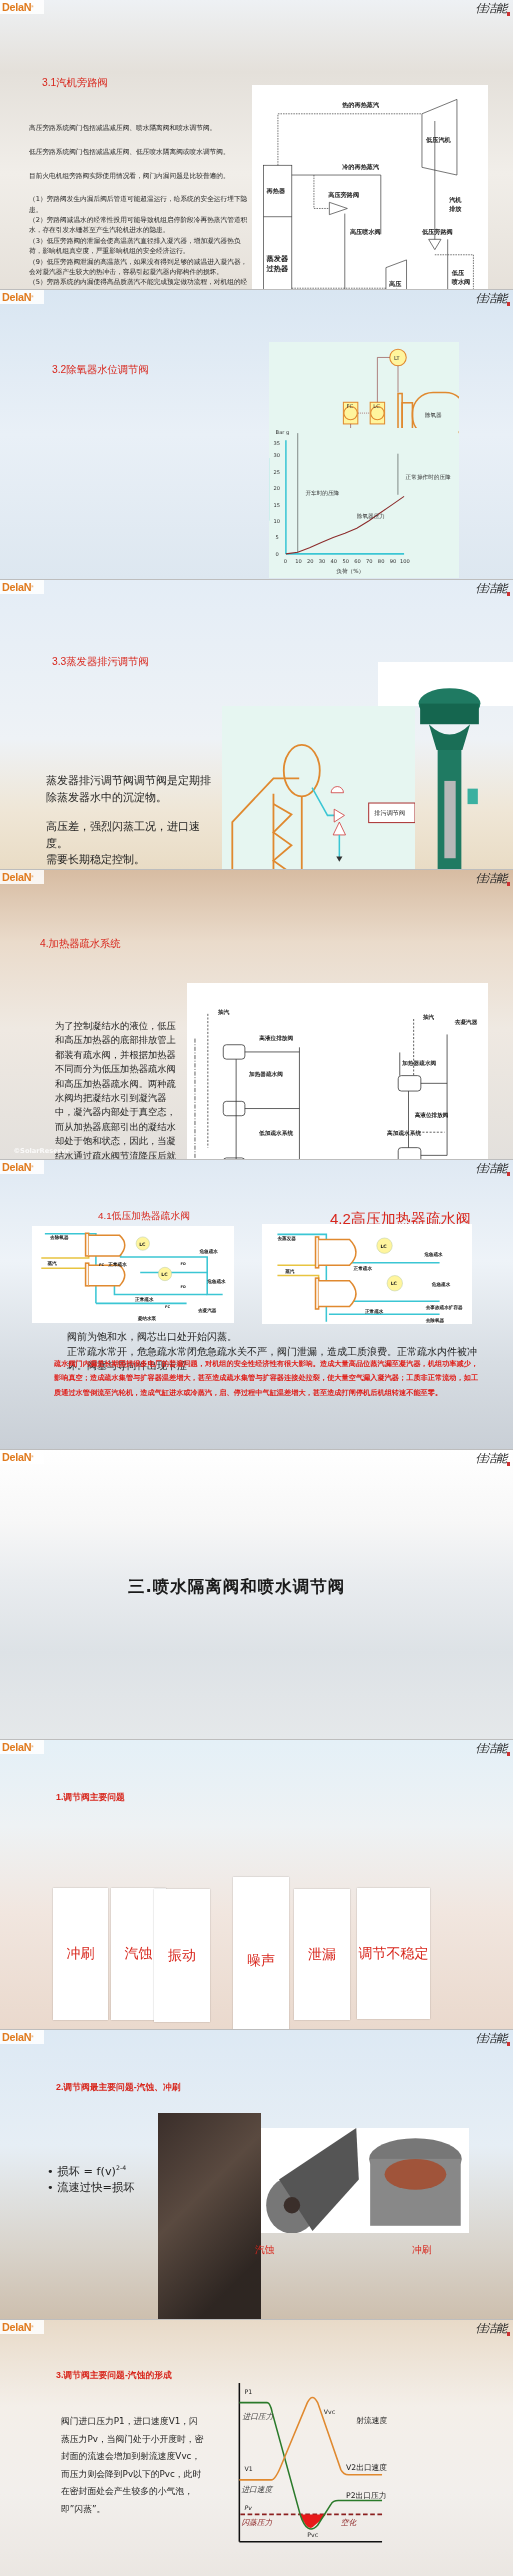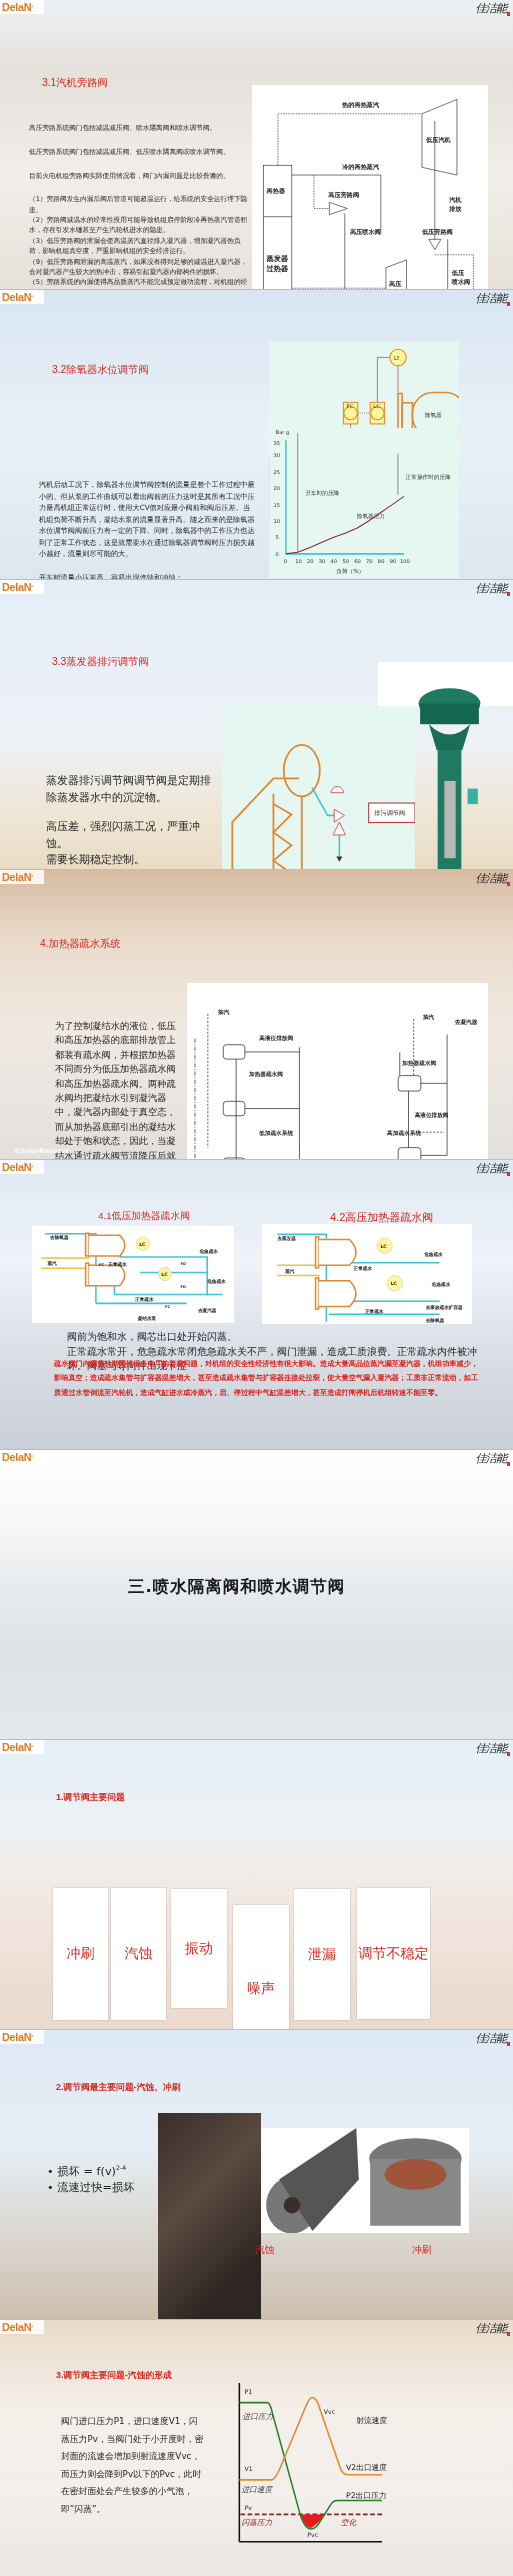--- a/index.html
+++ b/index.html
@@ -91,26 +91,20 @@
       <text x="262" y="596">蒸汽、汽机旁路通道</text>
     </g>
   </svg>
 </section>
 
 <section class="slide">
   <div class="bg" style="background:linear-gradient(180deg,#d9e6f2 0%,#e9f0f7 50%,#dde7f0 100%)"></div>
   <div class="logo-delan"><span>DelaN</span><sup>®</sup></div>
   <div class="logo-cn"><span>佳洁能</span><span class="seal"></span></div>
   <div class="title-red" style="left:52px;top:73px">3.2除氧器水位调节阀</div>
-  <div class="txt" style="left:39px;top:189px;width:216px;font-size:7.2px;line-height:1.6">
-    <p>汽机启动工况下，除氧器水位调节阀控制的流量是整个工作过程中最小的。但从泵的工作曲线可以看出阀前的压力这时是其所有工况中压力最高机组正常运行时，使用大CV值对应最小阀前和阀后压差。当机组负荷不断升高，凝结水泵的流量显著升高。随之而来的是除氧器水位调节阀阀前压力有一定的下降。同时，除氧器中的工作压力也达到了正常工作状态，这是就需要水在通过除氧器调节阀时压力损失越小越好，流量则尽可能的大。</p>
-      <div class="gap" style="height:12.4px"></div>
-    <p>开车时流量小压差高，容易出现汽蚀和冲蚀；</p>
-
-  </div>
   <div class="panel mint" style="left:269px;top:52px;width:190px;height:236px"></div>
   <svg style="position:absolute;left:269px;top:52px" width="190" height="236" viewBox="0 0 368 458">
     <g stroke="#3bc6d4" stroke-width="4" fill="none">
       <polyline points="3,225 3,345 60,345"></polyline>
         <line x1="85" y1="310" x2="240" y2="310"></line>
       <polyline points="290,310 315,310 315,230"></polyline>
         <line x1="315" y1="175" x2="315" y2="230"></line>
     </g>
     <g stroke="#e0892f" stroke-width="3" fill="none">
       <circle cx="55" cy="345" r="18"></circle>
@@ -154,21 +148,21 @@
 <div style="position:absolute;left:269px;top:562px;width:0;height:0"></div>
 
 <section class="slide">
   <div class="bg" style="background:linear-gradient(180deg,#e4edf6 0%,#eef2f6 55%,#efe6d6 80%,#e9dcc5 100%)"></div>
   <div class="logo-delan"><span>DelaN</span><sup>®</sup></div>
   <div class="logo-cn"><span>佳洁能</span><span class="seal"></span></div>
   <div class="title-red" style="left:52px;top:75px">3.3蒸发器排污调节阀</div>
   <div class="txt" style="left:46px;top:193px;width:170px;font-size:11px;line-height:1.5">
     <p>蒸发器排污调节阀调节阀是定期排除蒸发器水中的沉淀物。</p>
       <div class="gap" style="height:13.4px"></div>
-    <p>高压差，强烈闪蒸工况，严重冲蚀。</p>
+    <p>高压差，强烈闪蒸工况，进口速度。</p>
     <p>需要长期稳定控制。</p>
     <p>高关闭压差。</p>
   </div>
   <div class="panel mint" style="left:222px;top:126px;width:193px;height:245px"></div>
   <svg style="position:absolute;left:222px;top:126px" width="193" height="245" viewBox="0 0 375 475">
     <g stroke="#e0892f" stroke-width="3.5" fill="none">
       <polyline points="20,455 20,225 100,140 150,140"></polyline>
       <polyline points="48,455 48,350 100,350 100,170"></polyline>
       <polyline points="100,190 135,210 100,245 135,270 100,300 135,325 100,345"></polyline>
       <ellipse cx="155" cy="125" rx="35" ry="50"></ellipse>
@@ -268,21 +262,21 @@
   <div class="txt" style="left:259px;top:259px;font-size:5.7px;font-weight:bold">低加疏水系统</div>
   <div class="txt" style="left:387px;top:259px;font-size:5.7px;font-weight:bold">高加疏水系统</div>
   <div class="txt" style="left:13.4px;top:276px;font-size:6.7px;color:#fff;font-weight:bold;opacity:.85">©SolarReserve</div>
 </section>
 
 <section class="slide">
   <div class="bg" style="background:linear-gradient(180deg,#dfe9f3 0%,#eef3f8 35%,#d7dde3 70%,#c9cfd6 100%)"></div>
   <div class="logo-delan"><span>DelaN</span><sup>®</sup></div>
   <div class="logo-cn"><span>佳洁能</span><span class="seal"></span></div>
   <div class="title-red" style="left:98px;top:50px;font-size:9.8px">4.1低压加热器疏水阀</div>
-  <div class="title-red" style="left:330px;top:50px;font-size:11px">4.2高压加热器疏水阀</div>
+  <div class="title-red" style="left:330px;top:50px;font-size:15px">4.2高压加热器疏水阀</div>
   <div class="panel" style="left:32px;top:66px;width:202px;height:97px"></div>
   <div class="panel" style="left:262px;top:64px;width:210px;height:100px"></div>
   <svg style="position:absolute;left:32px;top:66px" width="202" height="97" viewBox="0 0 392 188">
     <g stroke="#3bc6d4" stroke-width="3" fill="none">
       <polyline points="25,15 124,15 124,150"></polyline>
         <polyline points="172,40 172,60 340,60 340,133 370,133"></polyline>
       <polyline points="160,100 160,133 340,133"></polyline>
         <polyline points="124,150 300,150"></polyline>
       <polyline points="210,90 340,90"></polyline>
     </g>
@@ -365,22 +359,22 @@
   <div style="position:absolute;left:128px;top:126px;font-size:16.5px;font-weight:bold;color:#1a1a1a;letter-spacing:1px">三.喷水隔离阀和喷水调节阀</div>
 </section>
 
 <section class="slide">
   <div class="bg" style="background:linear-gradient(180deg,#e4f0f7 0%,#eef2f4 30%,#f1e6df 60%,#ead9cd 100%)"></div>
   <div class="logo-delan"><span>DelaN</span><sup>®</sup></div>
   <div class="logo-cn"><span>佳洁能</span><span class="seal"></span></div>
   <div class="title-red sm" style="left:56px;top:52px;color:#d8261c">1.调节阀主要问题</div>
   <div class="chip" style="left:53px;top:148px;width:55px;height:132px">冲刷</div>
   <div class="chip" style="left:111px;top:148px;width:55px;height:132px">汽蚀</div>
-  <div class="chip" style="left:171px;top:149px;width:56px;height:119px">振动</div>
-  <div class="chip" style="left:233px;top:165px;width:56px;height:167px">噪声</div>
+  <div class="chip" style="left:154px;top:149px;width:56px;height:133px">振动</div>
+  <div class="chip" style="left:233px;top:137px;width:56px;height:167px">噪声</div>
   <div class="chip" style="left:294px;top:149px;width:56px;height:131px">泄漏</div>
   <div class="chip" style="left:357px;top:148px;width:73px;height:131px">调节不稳定</div>
 </section>
 
 <section class="slide">
   <div class="bg" style="background:linear-gradient(180deg,#dde9f4 0%,#e6eef5 40%,#d9d4cc 75%,#cdbfae 100%)"></div>
   <div class="logo-delan"><span>DelaN</span><sup>®</sup></div>
   <div class="logo-cn"><span>佳洁能</span><span class="seal"></span></div>
   <div class="title-red sm" style="left:56px;top:52px;color:#d8261c">2.调节阀最主要问题-汽蚀、冲刷</div>
   <ul style="position:absolute;left:47px;top:134px;list-style:none;font-size:11.3px;color:#222;line-height:1.45">

